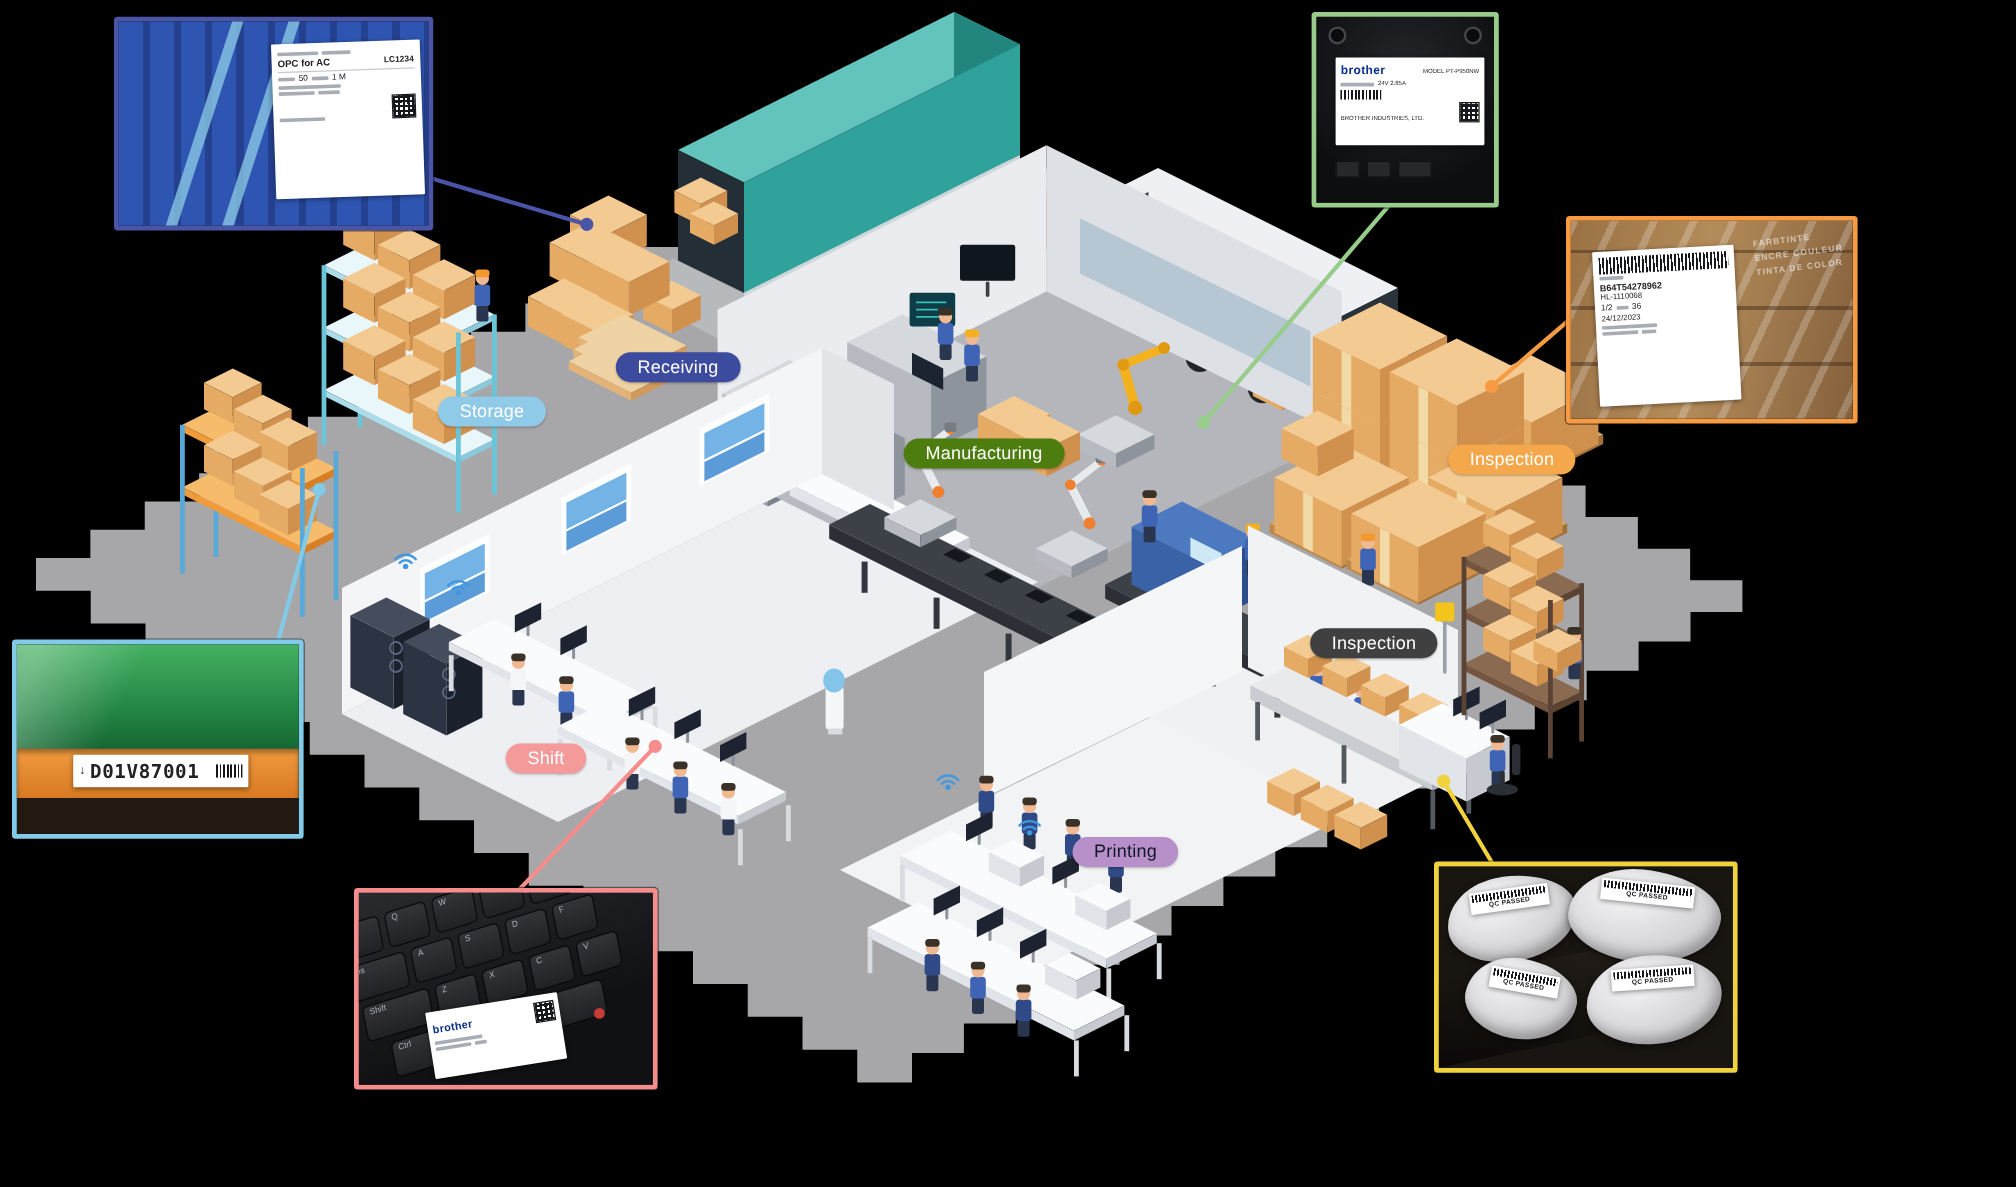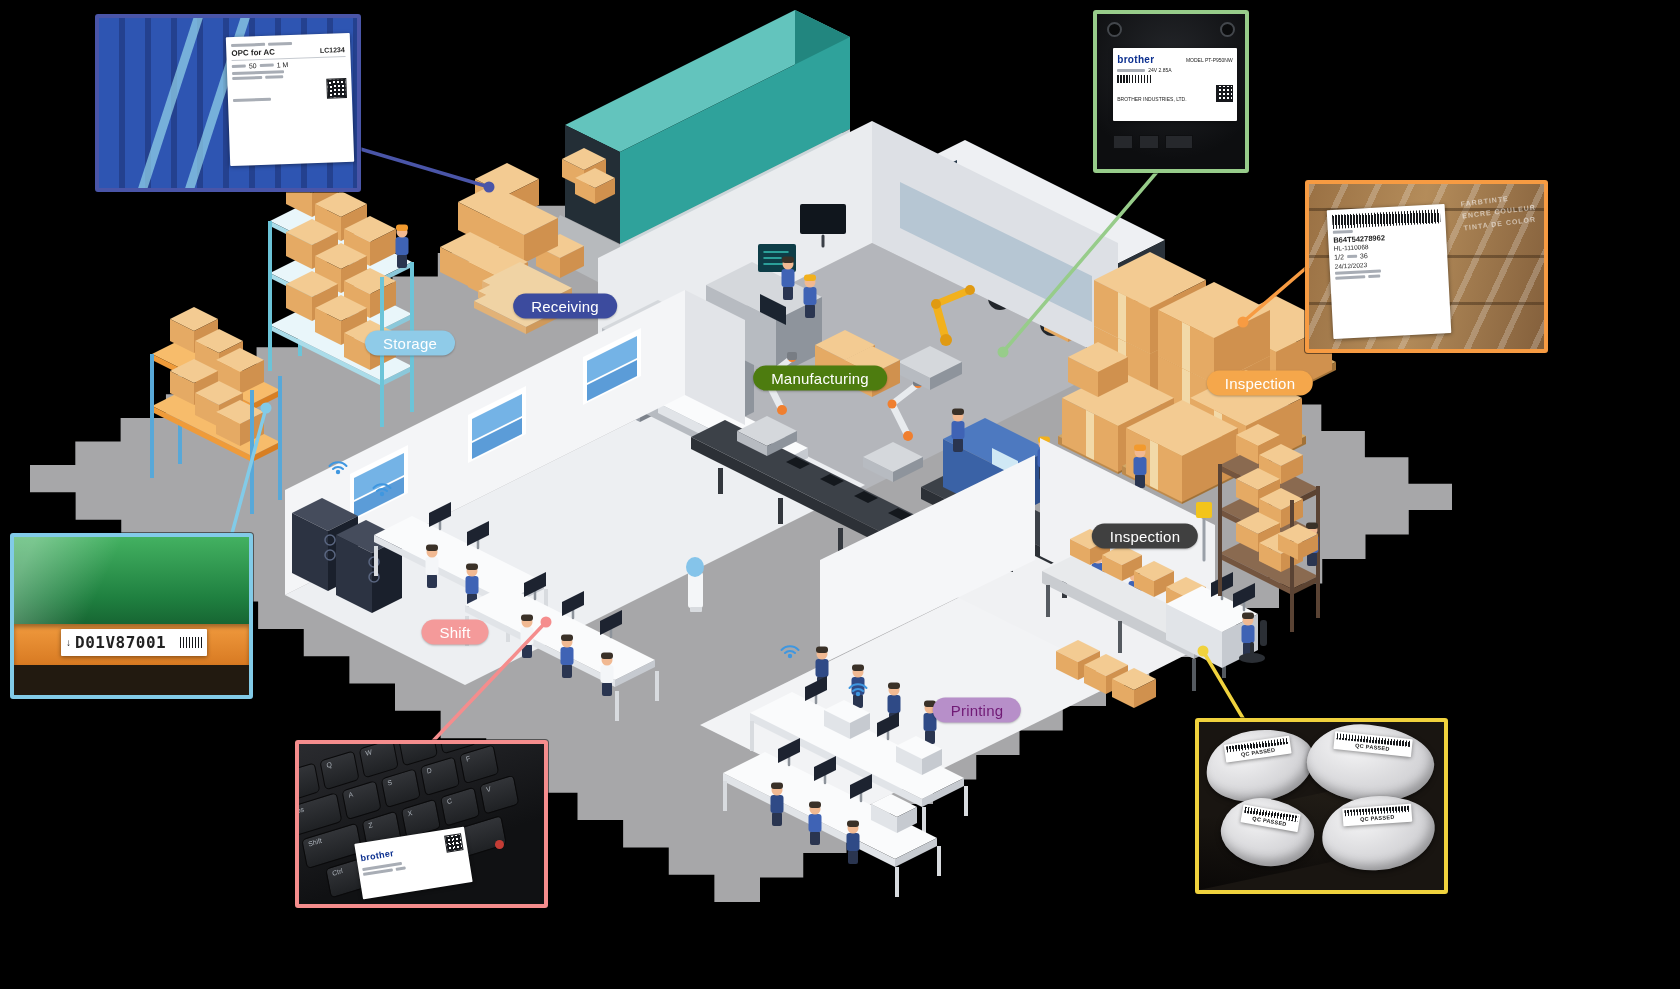--- a/index.html
+++ b/index.html
@@ -664,21 +664,21 @@
         <circle cx="1203" cy="651" r="5.5" fill="#f0d23d"></circle>
       </g>
     </svg>
 
   <div class="pill" style="left: 565px; top: 266px; background: rgb(60, 75, 158); color: rgb(255, 255, 255); margin-top: 40px;"><span>Receiving</span></div>
   <div class="pill" style="left: 410px; top: 343px; background: rgb(143, 203, 232); color: rgb(255, 255, 255);"><span>Storage</span></div>
   <div class="pill" style="left: 820px; top: 378px; background: #4d7c0f; color: rgb(255, 255, 255);"><span>Manufacturing</span></div>
   <div class="pill" style="left: 1260px; top: 383px; background: rgb(245, 167, 75); color: rgb(255, 255, 255);"><span>Inspection</span></div>
   <div class="pill" style="left: 1145px; top: 536px; background: #404040; color: rgb(255, 255, 255);"><span>Inspection</span></div>
   <div class="pill" style="left: 455px; top: 632px; background: rgb(244, 154, 154); color: rgb(255, 255, 255);"><span>Shift</span></div>
-  <div class="pill" style="left: 938px; top: 710px; background: rgb(183, 143, 201); color: #701a75; margin-left: 39px;"><span>Printing</span></div>
+  <div class="pill" style="left: 938px; top: 710px; background: rgb(183, 143, 201); color: #0f172a;"><span>Printing</span></div>
 
   <div class="callout" style="left: 95px; top: 14px; width: 258px; height: 170px; border-color: rgb(74, 85, 168);">
     <div class="co-inner crate-bg">
       <div class="strap" style="left:26%;transform:rotate(18deg)"></div>
       <div class="strap" style="left:44%;transform:rotate(18deg)"></div>
       <div class="paper" style="left:50%;top:10%;width:44%;height:70%;padding:5px;transform:rotate(-2deg)">
         <div class="row">
             <span class="bar" style="width:34px"></span>
             <span class="bar" style="width:24px"></span>
           </div>

